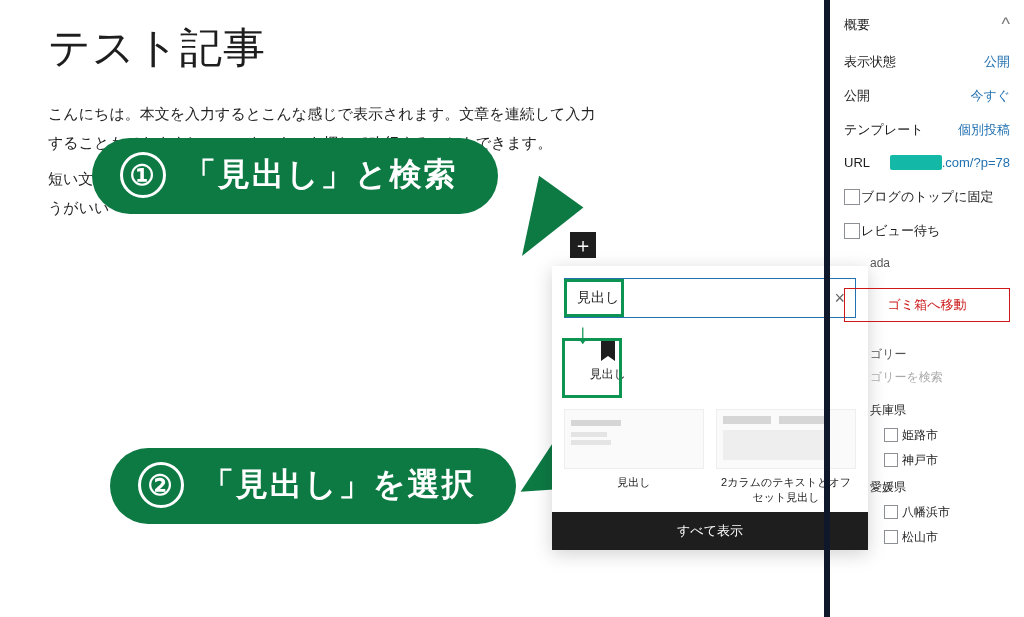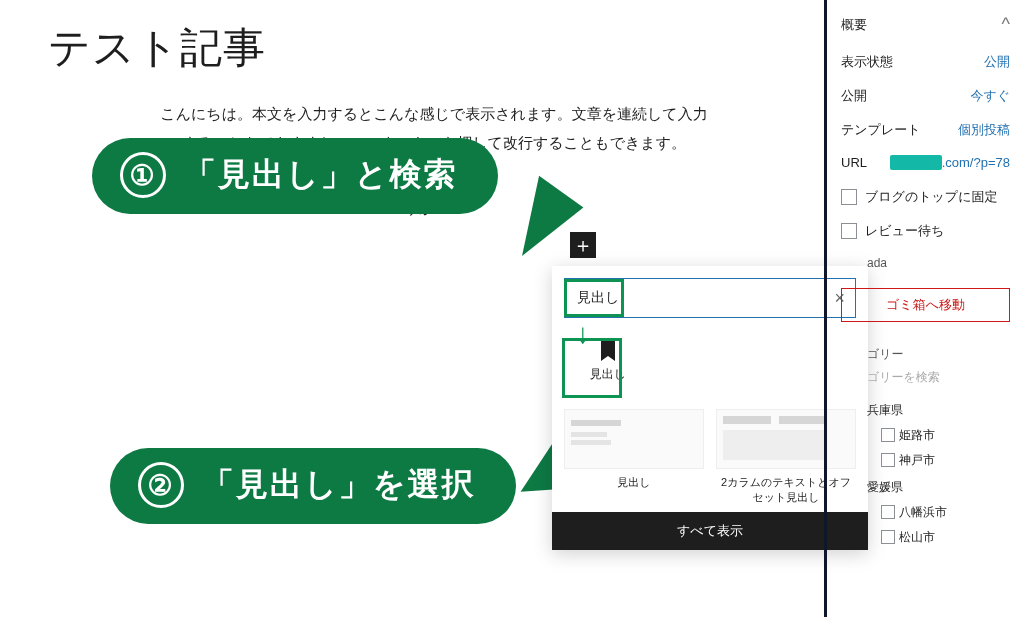--- a/index.html
+++ b/index.html
@@ -27,21 +27,20 @@
     font-size: 42px;
     font-weight: 400;
     margin: 0 0 24px 0;
     letter-spacing: 1px;
   }
   .post-body p {
     font-size: 15px;
     color: #222;
     margin: 0 0 8px 0;
     line-height: 1.9;
-    text-align: center;
   }
   .post-body .para2-line1 { display:inline; }
 
   
   .add-block {
     position: absolute;
     left: 570px;
     top: 232px;
     width: 26px;
     height: 26px;
@@ -220,21 +219,21 @@
     cursor: pointer;
   }
 
   
   .sidebar {
     position: absolute;
     right: 0;
     top: 0;
     width: 200px;
     height: 617px;
-    border-left: 3px solid #0f172a;
+    border-left: 6px solid #0f172a;
     font-size: 13px;
     color: #1e1e1e;
     overflow: hidden;
   }
   .sb-section-title {
     padding: 14px 14px 10px 14px;
     font-weight: 500;
     display:flex;
     justify-content: space-between;
     align-items: center;
@@ -246,21 +245,21 @@
     font-size: 13px;
   }
   .sb-row .label { color: #1e1e1e; }
   .sb-row .value { color: #2271b1; cursor: pointer; }
   .sb-row .value.url { text-align: right; line-height:1.3; word-break:break-all;}
   .sb-row .value.url .mask { background:#14b8a6; color:transparent; border-radius:2px; }
 
   .sb-check {
     display: flex;
     align-items: center;
-    gap: 8px;
+    gap: 1px;
     padding: 8px 14px;
   }
   .sb-check .box {
     width: 16px; height: 16px;
     border: 1.5px solid #8c8f94;
     display:inline-block;
   }
   .sb-author {
     padding: 8px 14px 8px 40px;
     color:#555;

